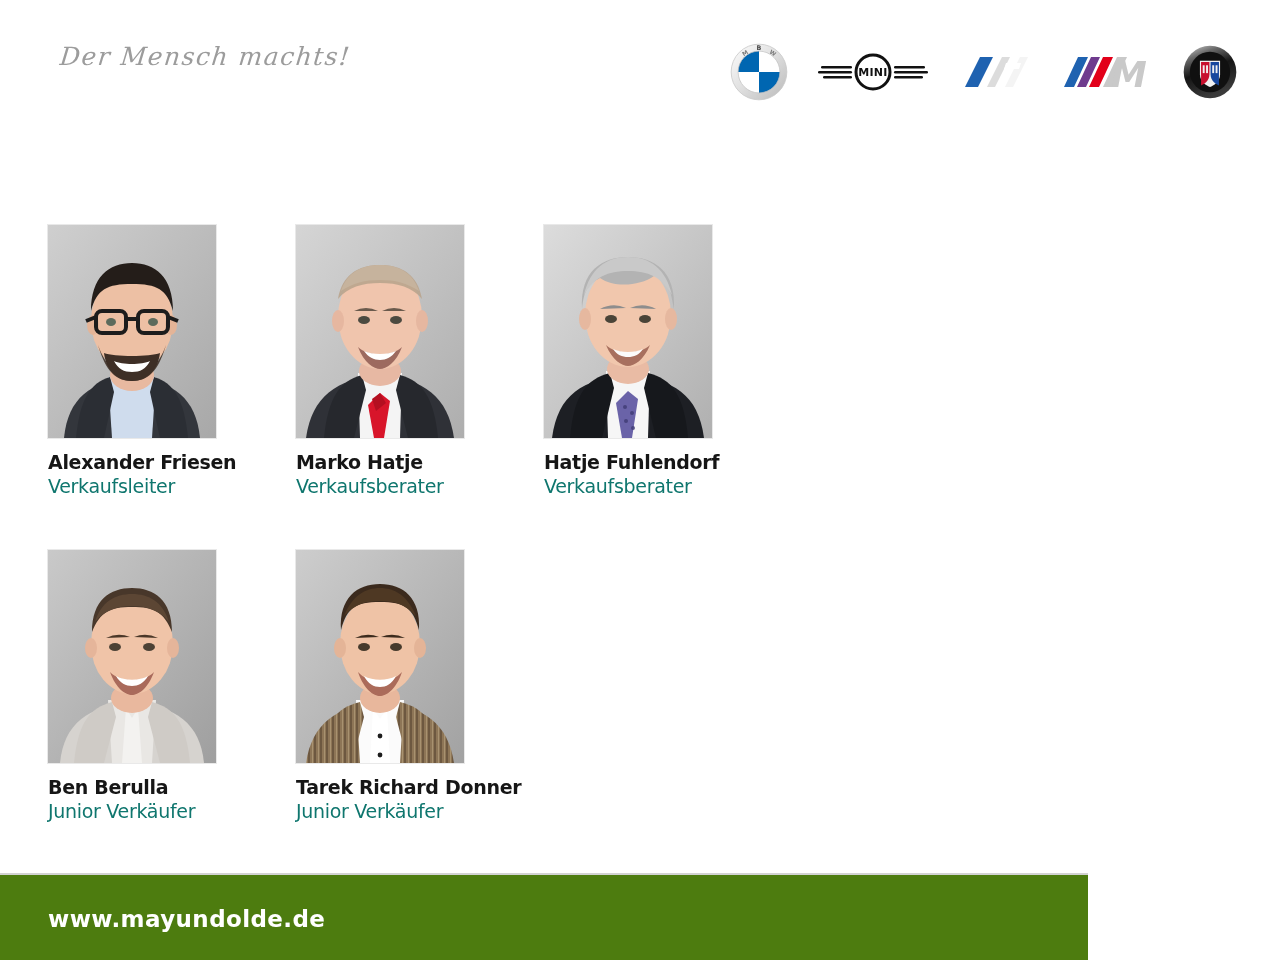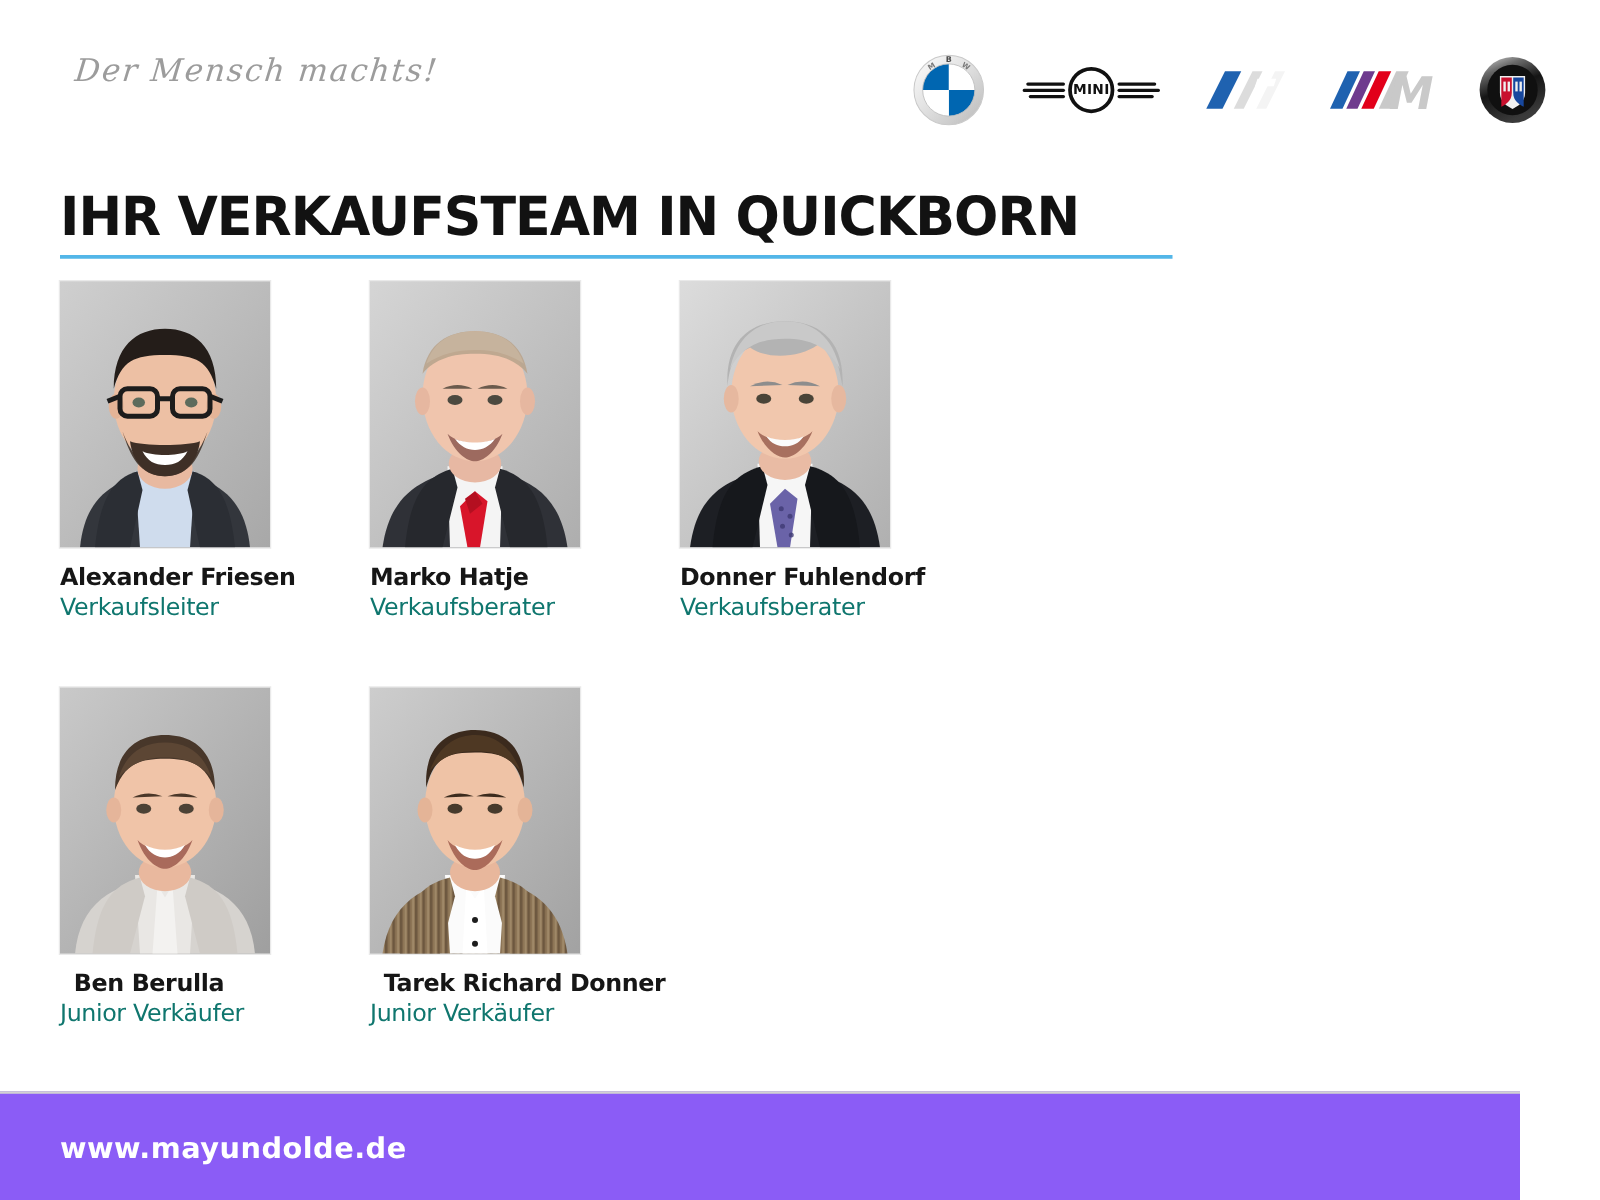--- a/index.html
+++ b/index.html
@@ -57,26 +57,26 @@
     font-family:"DejaVu Sans","Liberation Sans",sans-serif;
     font-weight:bold;font-size:19px;color:#161616;
     margin-top:12px;line-height:24px;white-space:nowrap;
     letter-spacing:-0.3px;
   }
   .member-role{
     font-family:"DejaVu Sans","Liberation Sans",sans-serif;
     font-weight:400;font-size:19px;color:#0f766e;
     line-height:24px;white-space:nowrap;letter-spacing:-0.3px;
   }
-  .row2 .member-name{white-space:nowrap;margin-left:11px;}
+  .row2 .member-name{white-space:nowrap;}
 
   
   .footer{
-    position:absolute;left:0;top:873px;width:1216px;height:87px;
-    background:#8b5cf6;
+    position:absolute;left:0;top:873px;width:1088px;height:87px;
+    background:#4d7c0f;
     border-top:2px solid #d2d2d2;
     box-sizing:border-box;
   }
   .footer-url{
     position:absolute;left:48px;top:31px;
     font-family:"DejaVu Sans","Liberation Sans",sans-serif;
     font-weight:bold;font-size:23px;color:#ffffff;letter-spacing:0.4px;
   }
 </style>
 </head>
@@ -168,24 +168,20 @@
             <rect x="43" y="38" width="3.4" height="14"></rect>
             <rect x="54" y="38" width="3.4" height="14"></rect>
             <rect x="60" y="38" width="3.4" height="14"></rect>
           </g>
         </svg>
       </div>
 
     </div>
   </div>
 
-  <div class="headline-wrap">
-    <div class="headline">IHR VERKAUFSTEAM IN QUICKBORN</div>
-    <div class="headline-rule"></div>
-  </div>
 
   <div class="team">
 
     <div class="team-row row1">
 
       <div class="member">
         <div class="photo">
           <svg viewBox="0 0 168 213" preserveAspectRatio="xMidYMid slice">
             <defs>
               <linearGradient id="bg1" x1="0" y1="0" x2="1" y2="1">
@@ -287,21 +283,21 @@
             <g fill="#8d8d8d">
               <path d="M56 84 q13 -7 26 -1"></path>
               <path d="M86 83 q13 -6 26 1"></path>
             </g>
             <ellipse cx="67" cy="94" rx="6" ry="4" fill="#4a4438"></ellipse>
             <ellipse cx="101" cy="94" rx="6" ry="4" fill="#4a4438"></ellipse>
             <path d="M62 120 c10 10 34 10 44 0 c-6 15 -16 21 -22 21 s-16-6 -22-21 Z" fill="#a8705f"></path>
             <path d="M69 124 c8 4 22 4 30 0 c-4 6 -9 8 -15 8 s-11-2 -15-8 Z" fill="#fbfbfb"></path>
           </svg>
         </div>
-        <div class="member-name">Donner Fuhlendorf</div>
+        <div class="member-name">Hatje Fuhlendorf</div>
         <div class="member-role">Verkaufsberater</div>
       </div>
 
     </div>
 
     <div class="team-row row2">
 
       <div class="member">
         <div class="photo">
           <svg viewBox="0 0 168 213" preserveAspectRatio="xMidYMid slice">

